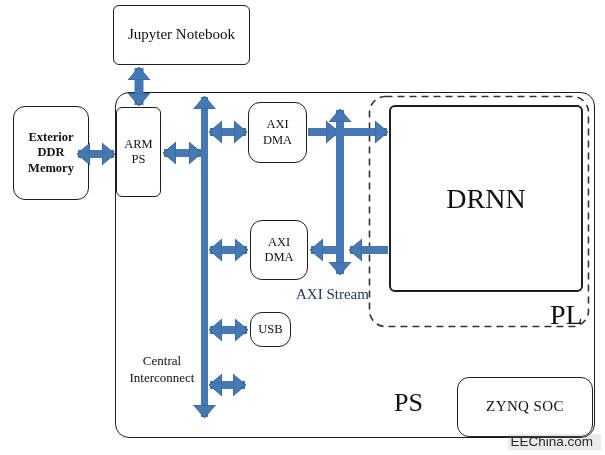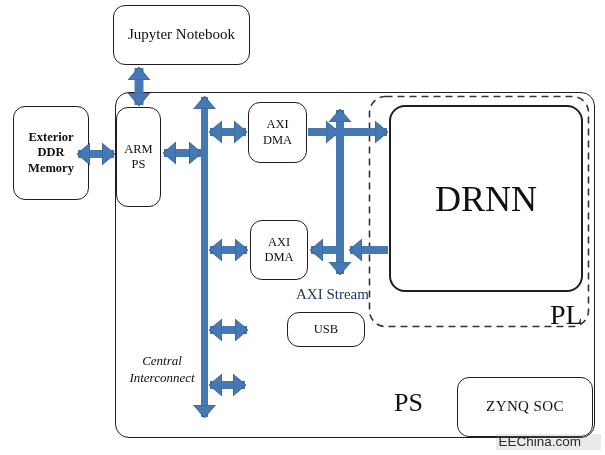--- a/index.html
+++ b/index.html
@@ -13,21 +13,21 @@
     height: 455px;
     background: #ffffff;
     overflow: hidden;
     font-family: "Liberation Serif", serif;
     color: #111111;
   }
   .box {
     position: absolute;
     background: #ffffff;
     border: 1.5px solid #1f1f1f;
-    border-radius: 12px;
+    border-radius: 6px;
     display: flex;
     flex-direction: column;
     align-items: center;
     justify-content: center;
     text-align: center;
     box-sizing: border-box;
     font-size: 12.5px;
     line-height: 15.5px;
   }
   .container-box {
@@ -37,39 +37,39 @@
     box-sizing: border-box;
   }
   .floating-label {
     position: absolute;
     white-space: nowrap;
   }
   #ps-container { left: 115px; top: 92px; width: 480px; height: 346px; border-radius: 14px; }
 
   #box-jupyter { left: 113px; top: 5px;   width: 137px; height: 60px; font-size: 15px; }
   #box-ddr     { left: 13px;  top: 106px; width: 76px;  height: 94px; border-radius: 12px; font-weight: bold; }
-  #box-arm     { left: 116px; top: 107px; width: 45px;  height: 100px; text-align: center; }
+  #box-arm     { left: 116px; top: 107px; width: 45px;  height: 90px; text-align: center; }
   #box-dma1    { left: 248px; top: 102px; width: 59px;  height: 61px; border-radius: 12px; }
   #box-dma2    { left: 250px; top: 220px; width: 58px;  height: 60px; border-radius: 12px; }
-  #box-usb     { left: 250px; top: 312px; width: 78px;  height: 35px; border-radius: 12px; margin-left: 37px; }
+  #box-usb     { left: 250px; top: 312px; width: 41px;  height: 35px; border-radius: 12px; }
   #box-eth     { left: 248px; top: 367px; width: 64px;  height: 36px; border-radius: 12px; }
   #box-zynq    { left: 457px; top: 377px; width: 136px; height: 60px; font-size: 15px; border-radius: 12px; letter-spacing: 0.4px; }
-  #box-drnn    { left: 389px; top: 105px; width: 194px; height: 187px; font-size: 36px; line-height: 32px; border-radius: 16px; border-width: 2px; }
+  #box-drnn    { left: 389px; top: 105px; width: 194px; height: 187px; font-size: 28px; line-height: 32px; border-radius: 6px; border-width: 2px; }
 
   #label-axi-stream { left: 296px; top: 286px; font-size: 15px; color: #1f3864; }
-  #label-central    { left: 125px; top: 352px; width: 74px; text-align: center; font-size: 13px; line-height: 17px; white-space: normal; font-style: italic; }
+  #label-central    { left: 125px; top: 352px; width: 74px; text-align: center; font-size: 13px; line-height: 17px; white-space: normal; }
   #label-pl         { left: 550px; top: 299px; font-size: 28px; color: #111111; }
   #label-ps         { left: 394px; top: 388px; font-size: 26px; color: #111111; }
   #label-watermark  {
     right: 4px; top: 434px;
     font-family: "Liberation Sans", sans-serif;
     font-size: 13.5px;
     color: #2b2b2b;
     background: rgba(140,140,140,0.18);
-    padding: 0 20px 1px 2px;
+    padding: 0 8px 1px 2px;
   }
   #connector-layer {
     position: absolute;
     left: 0; top: 0;
     pointer-events: none;
   }
   #connector-layer line { stroke: #4678b4; }
 </style>
 </head>
 <body>

